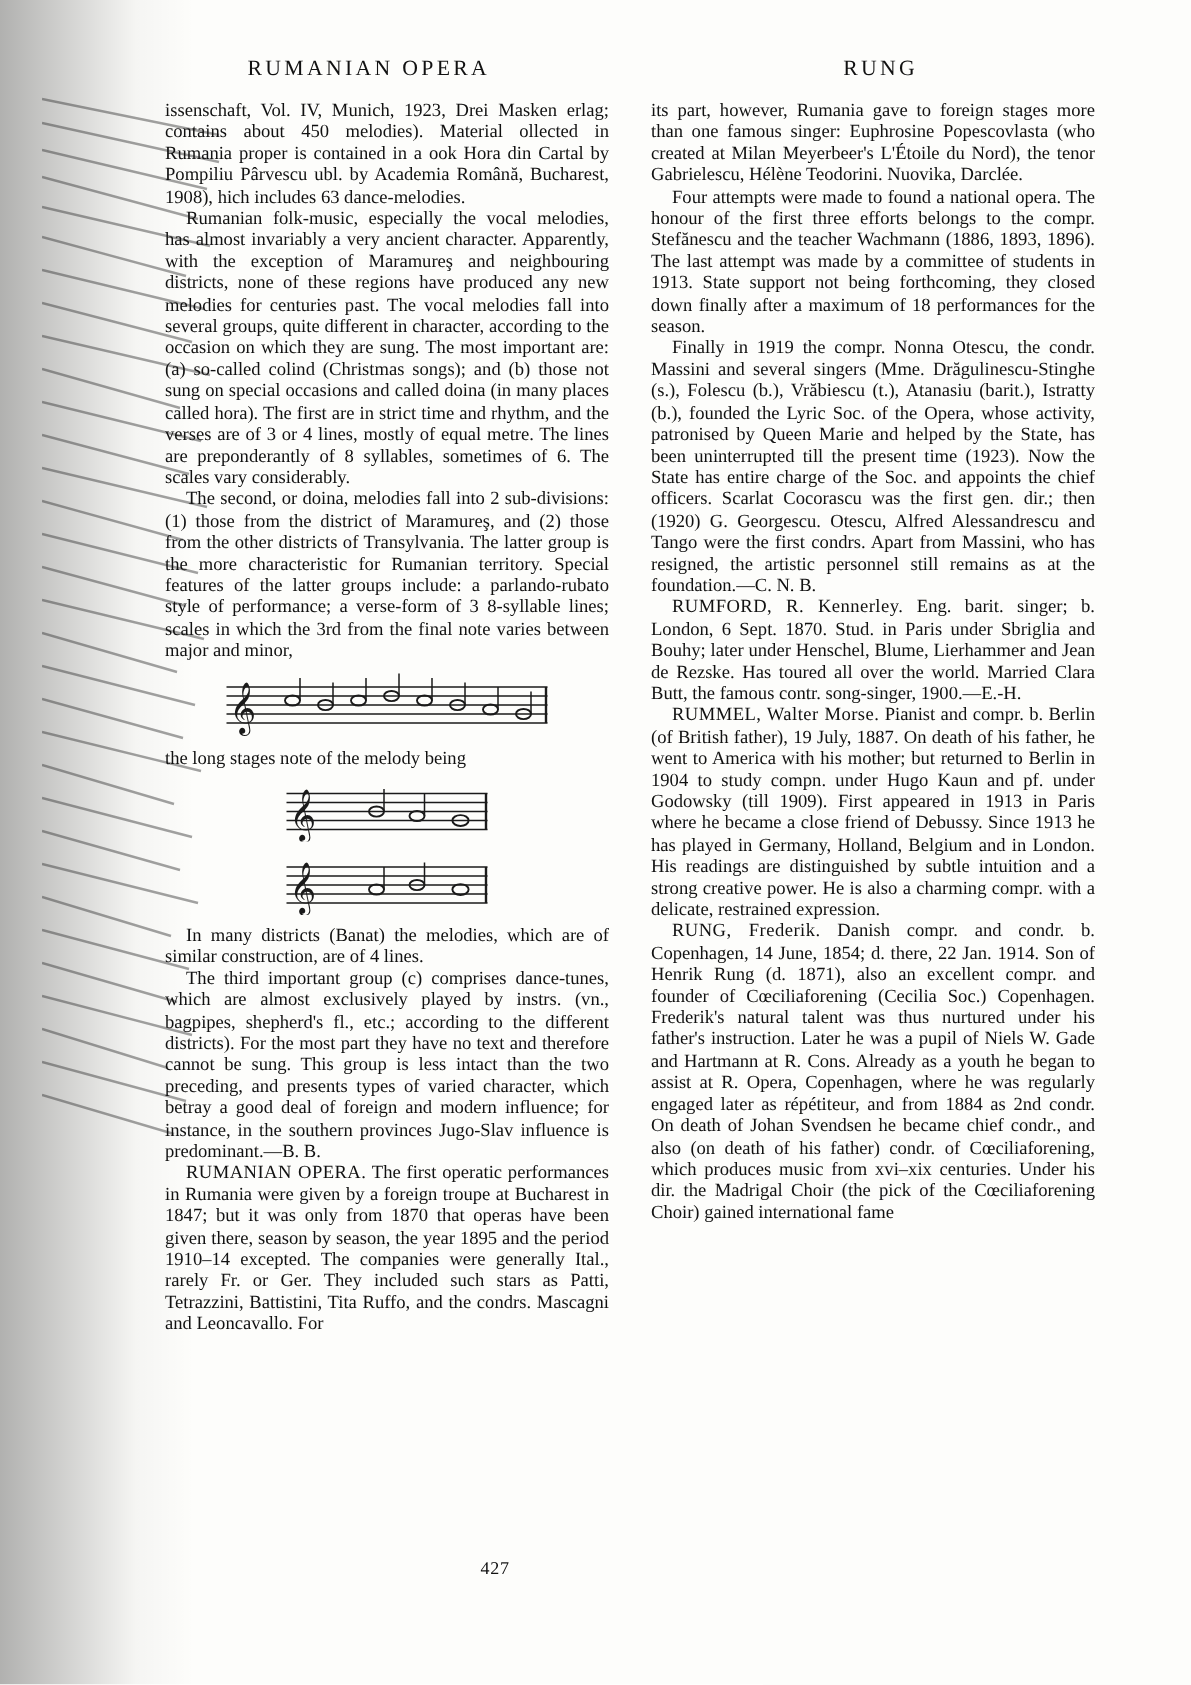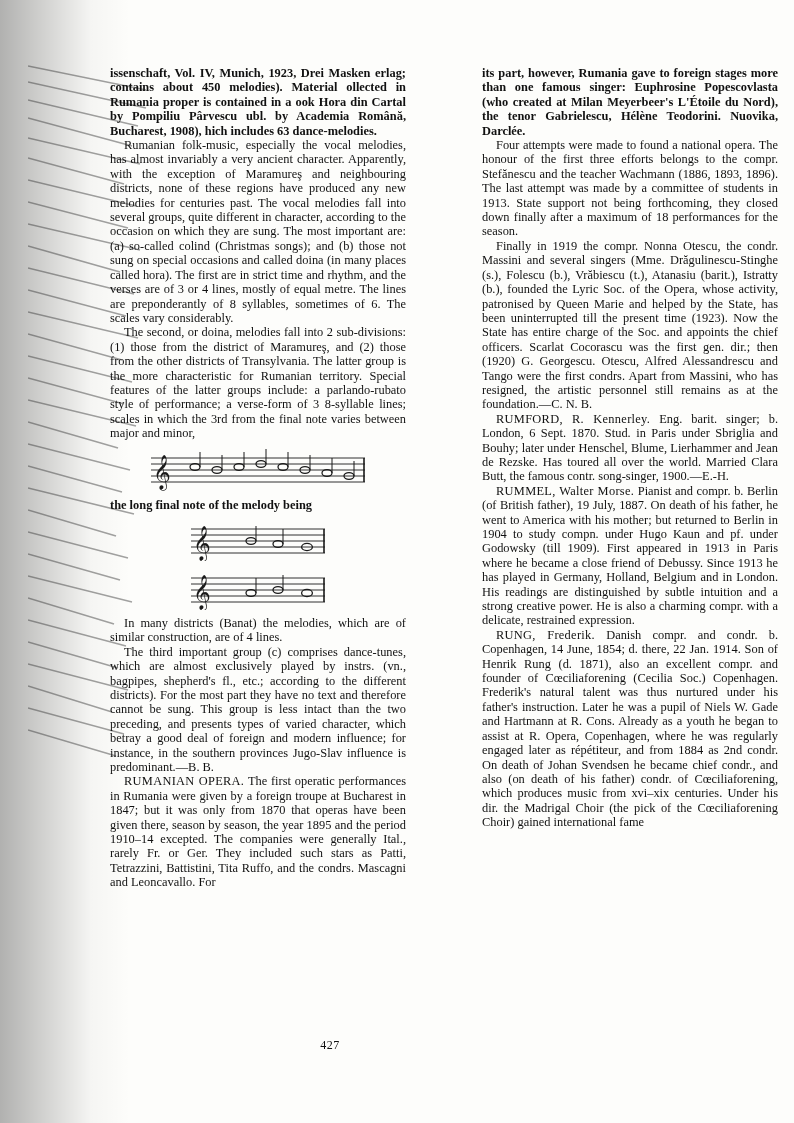--- a/index.html
+++ b/index.html
@@ -72,26 +72,26 @@
     position: absolute;
     top: 0;
     width: 296px;
     font-size: 12.4px;
     line-height: 14.4px;
     text-align: justify;
     text-justify: inter-word;
     hyphens: manual;
   }
   .col.left { left: 0; }
-  .col.right { left: 324px; margin-left: 48px; }
+  .col.right { left: 324px; }
   .col p {
     margin: 0;
     text-indent: 14px;
   }
-  .col p.noindent { text-indent: 0; font-weight: bold; }
+  .col p.noindent { text-indent: 0; }
   .entry-head {
     letter-spacing: 0.3px;
     font-family: Liberation Serif, serif;
   }
   .small-block {
     font-size: 9.4px;
     line-height: 10.6px;
     text-indent: 0;
     margin-top: 2px;
     margin-bottom: 2px;
@@ -150,20 +150,24 @@
       <line x1="0" y1="538" x2="86" y2="564"></line>
       <line x1="0" y1="560" x2="98" y2="586"></line>
       <line x1="0" y1="582" x2="90" y2="608"></line>
       <line x1="0" y1="604" x2="100" y2="630"></line>
       <line x1="0" y1="626" x2="84" y2="652"></line>
       <line x1="0" y1="648" x2="96" y2="674"></line>
       <line x1="0" y1="670" x2="88" y2="696"></line>
     </g>
   </svg>
 
+  <div class="header">
+    <div class="left">RUMANIAN OPERA</div>
+    <div class="right">RUNG</div>
+  </div>
 
   <div class="columns">
 
     <div class="col left">
 
       <p class="noindent">issenschaft, Vol. IV, Munich, 1923, Drei Masken erlag; contains about 450 melodies). Material ollected in Rumania proper is contained in a ook Hora din Cartal by Pompiliu Pârvescu ubl. by Academia Română, Bucharest, 1908), hich includes 63 dance-melodies.</p>
       <p>Rumanian folk-music, especially the vocal melodies, has almost invariably a very ancient character. Apparently, with the exception of Maramureş and neighbouring districts, none of these regions have produced any new melodies for centuries past. The vocal melodies fall into several groups, quite different in character, according to the occasion on which they are sung. The most important are: (a) so-called colind (Christmas songs); and (b) those not sung on special occasions and called doina (in many places called hora). The first are in strict time and rhythm, and the verses are of 3 or 4 lines, mostly of equal metre. The lines are preponderantly of 8 syllables, sometimes of 6. The scales vary considerably.</p>
       <p>The second, or doina, melodies fall into 2 sub-divisions: (1) those from the district of Maramureş, and (2) those from the other districts of Transylvania. The latter group is the more characteristic for Rumanian territory. Special features of the latter groups include: a parlando-rubato style of performance; a verse-form of 3 8-syllable lines; scales in which the 3rd from the final note varies between major and minor,</p>
 
       <div class="music">
@@ -193,21 +197,21 @@
             <line x1="123" y1="16" x2="123" y2="1"></line>
             <line x1="145" y1="19" x2="145" y2="4"></line>
             <line x1="167" y1="22" x2="167" y2="7"></line>
             <line x1="189" y1="25" x2="189" y2="10"></line>
             <line x1="211" y1="28" x2="211" y2="13"></line>
             <line x1="221" y1="10" x2="221" y2="34" stroke-width="1.6"></line>
           </g>
         </svg>
       </div>
 
-      <p class="noindent capline">the long final note of the melody being</p>
+      <p class="noindent capline">the long stages note of the melody being</p>
 
       <div class="music">
         <svg width="150" height="42" viewBox="0 0 150 42">
           <g stroke="#1a1a1a" stroke-width="0.9">
             <line x1="8" y1="10" x2="142" y2="10"></line>
             <line x1="8" y1="16" x2="142" y2="16"></line>
             <line x1="8" y1="22" x2="142" y2="22"></line>
             <line x1="8" y1="28" x2="142" y2="28"></line>
             <line x1="8" y1="34" x2="142" y2="34"></line>
           </g>

